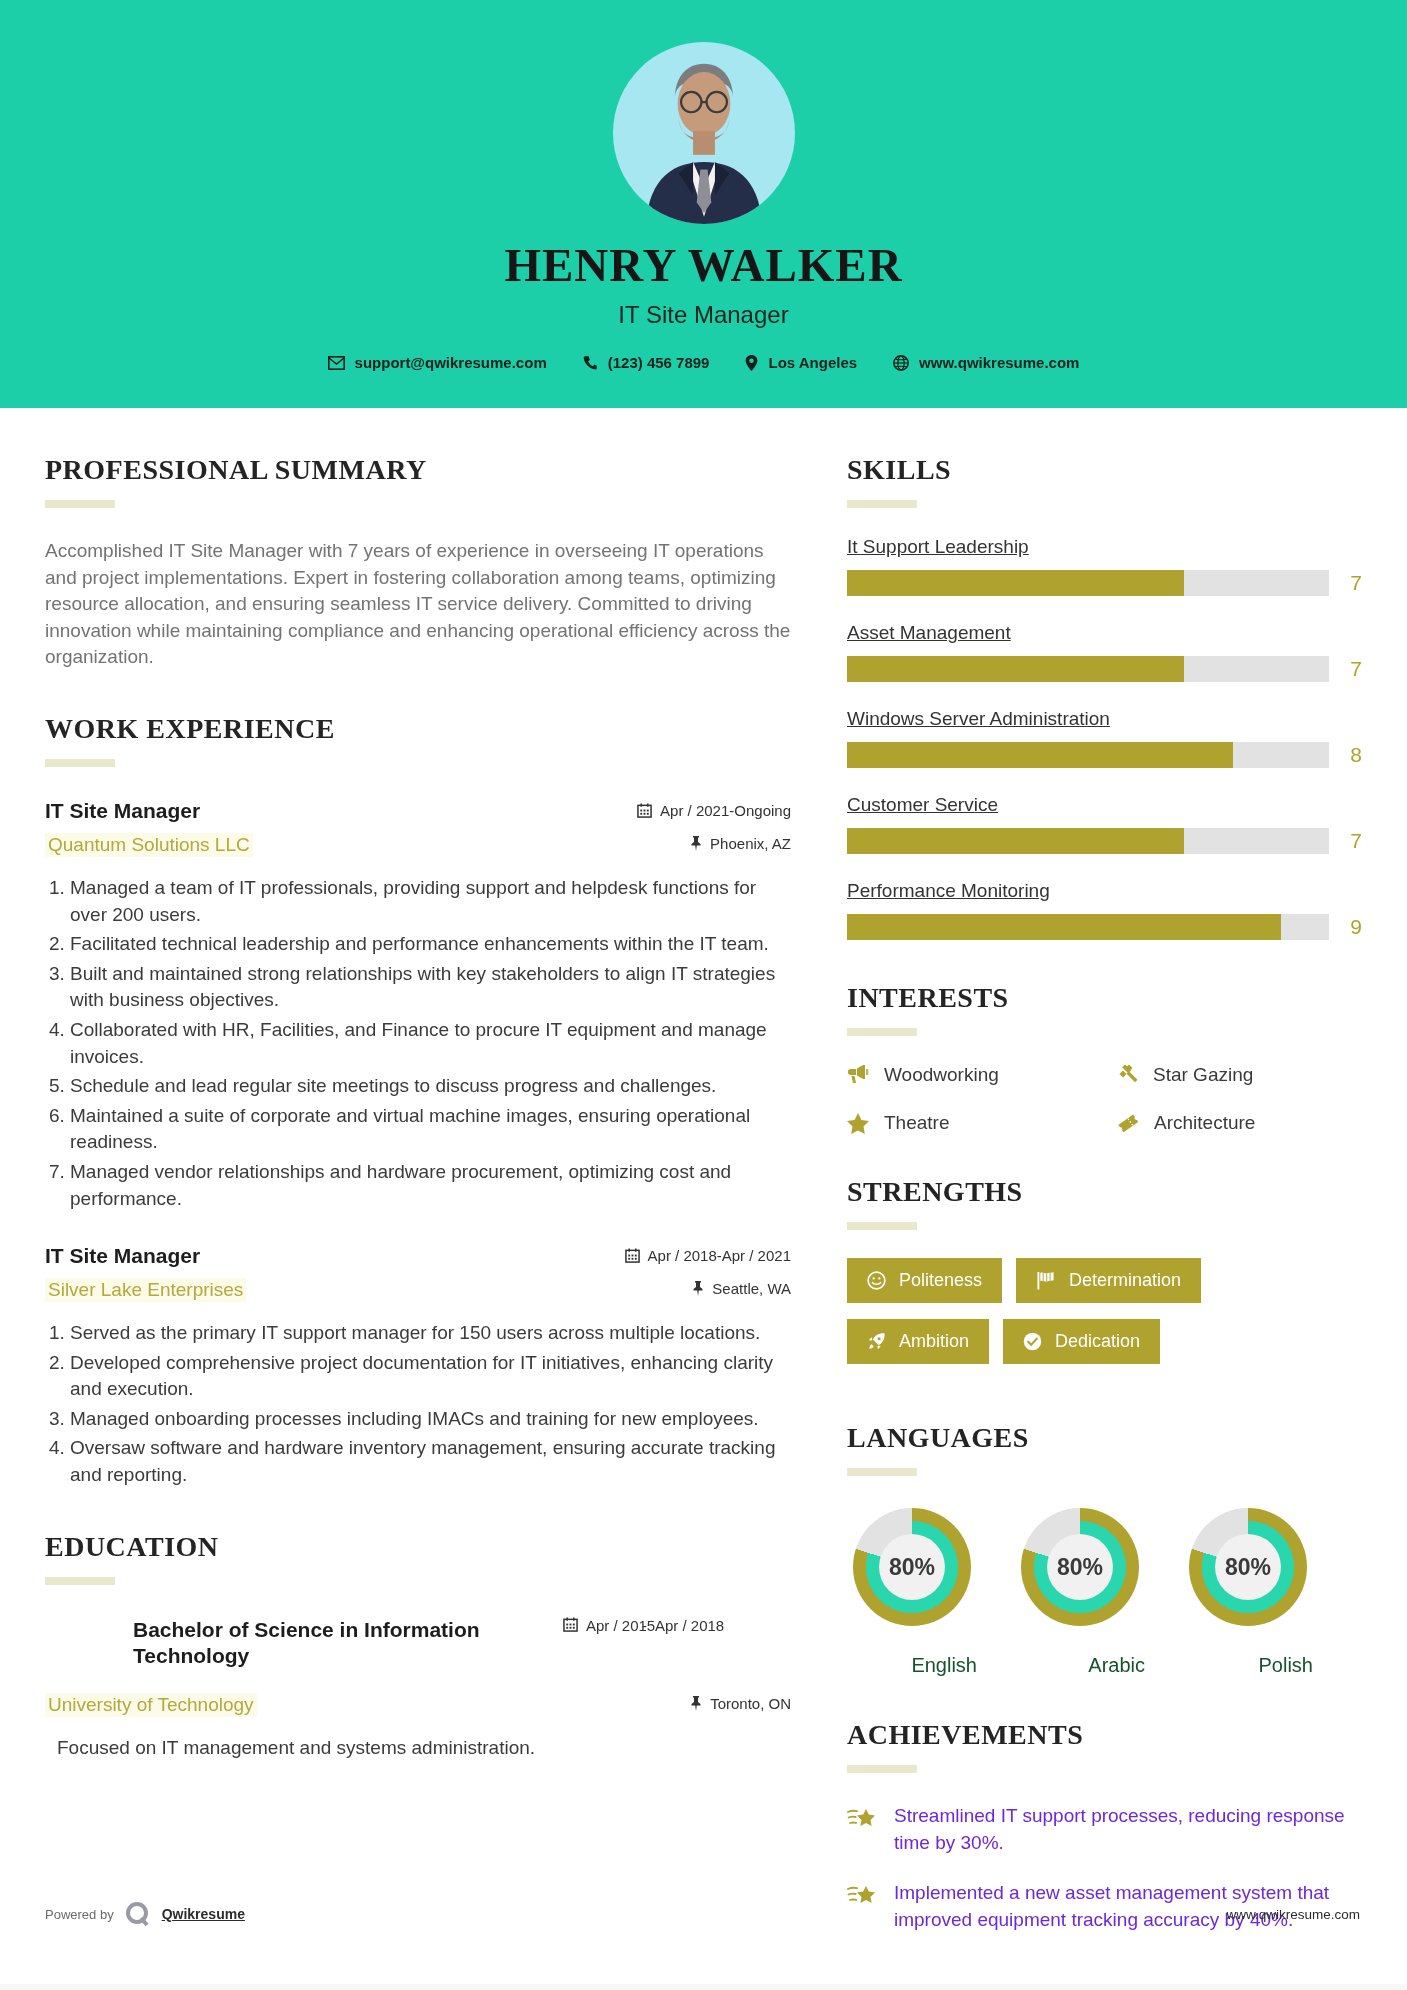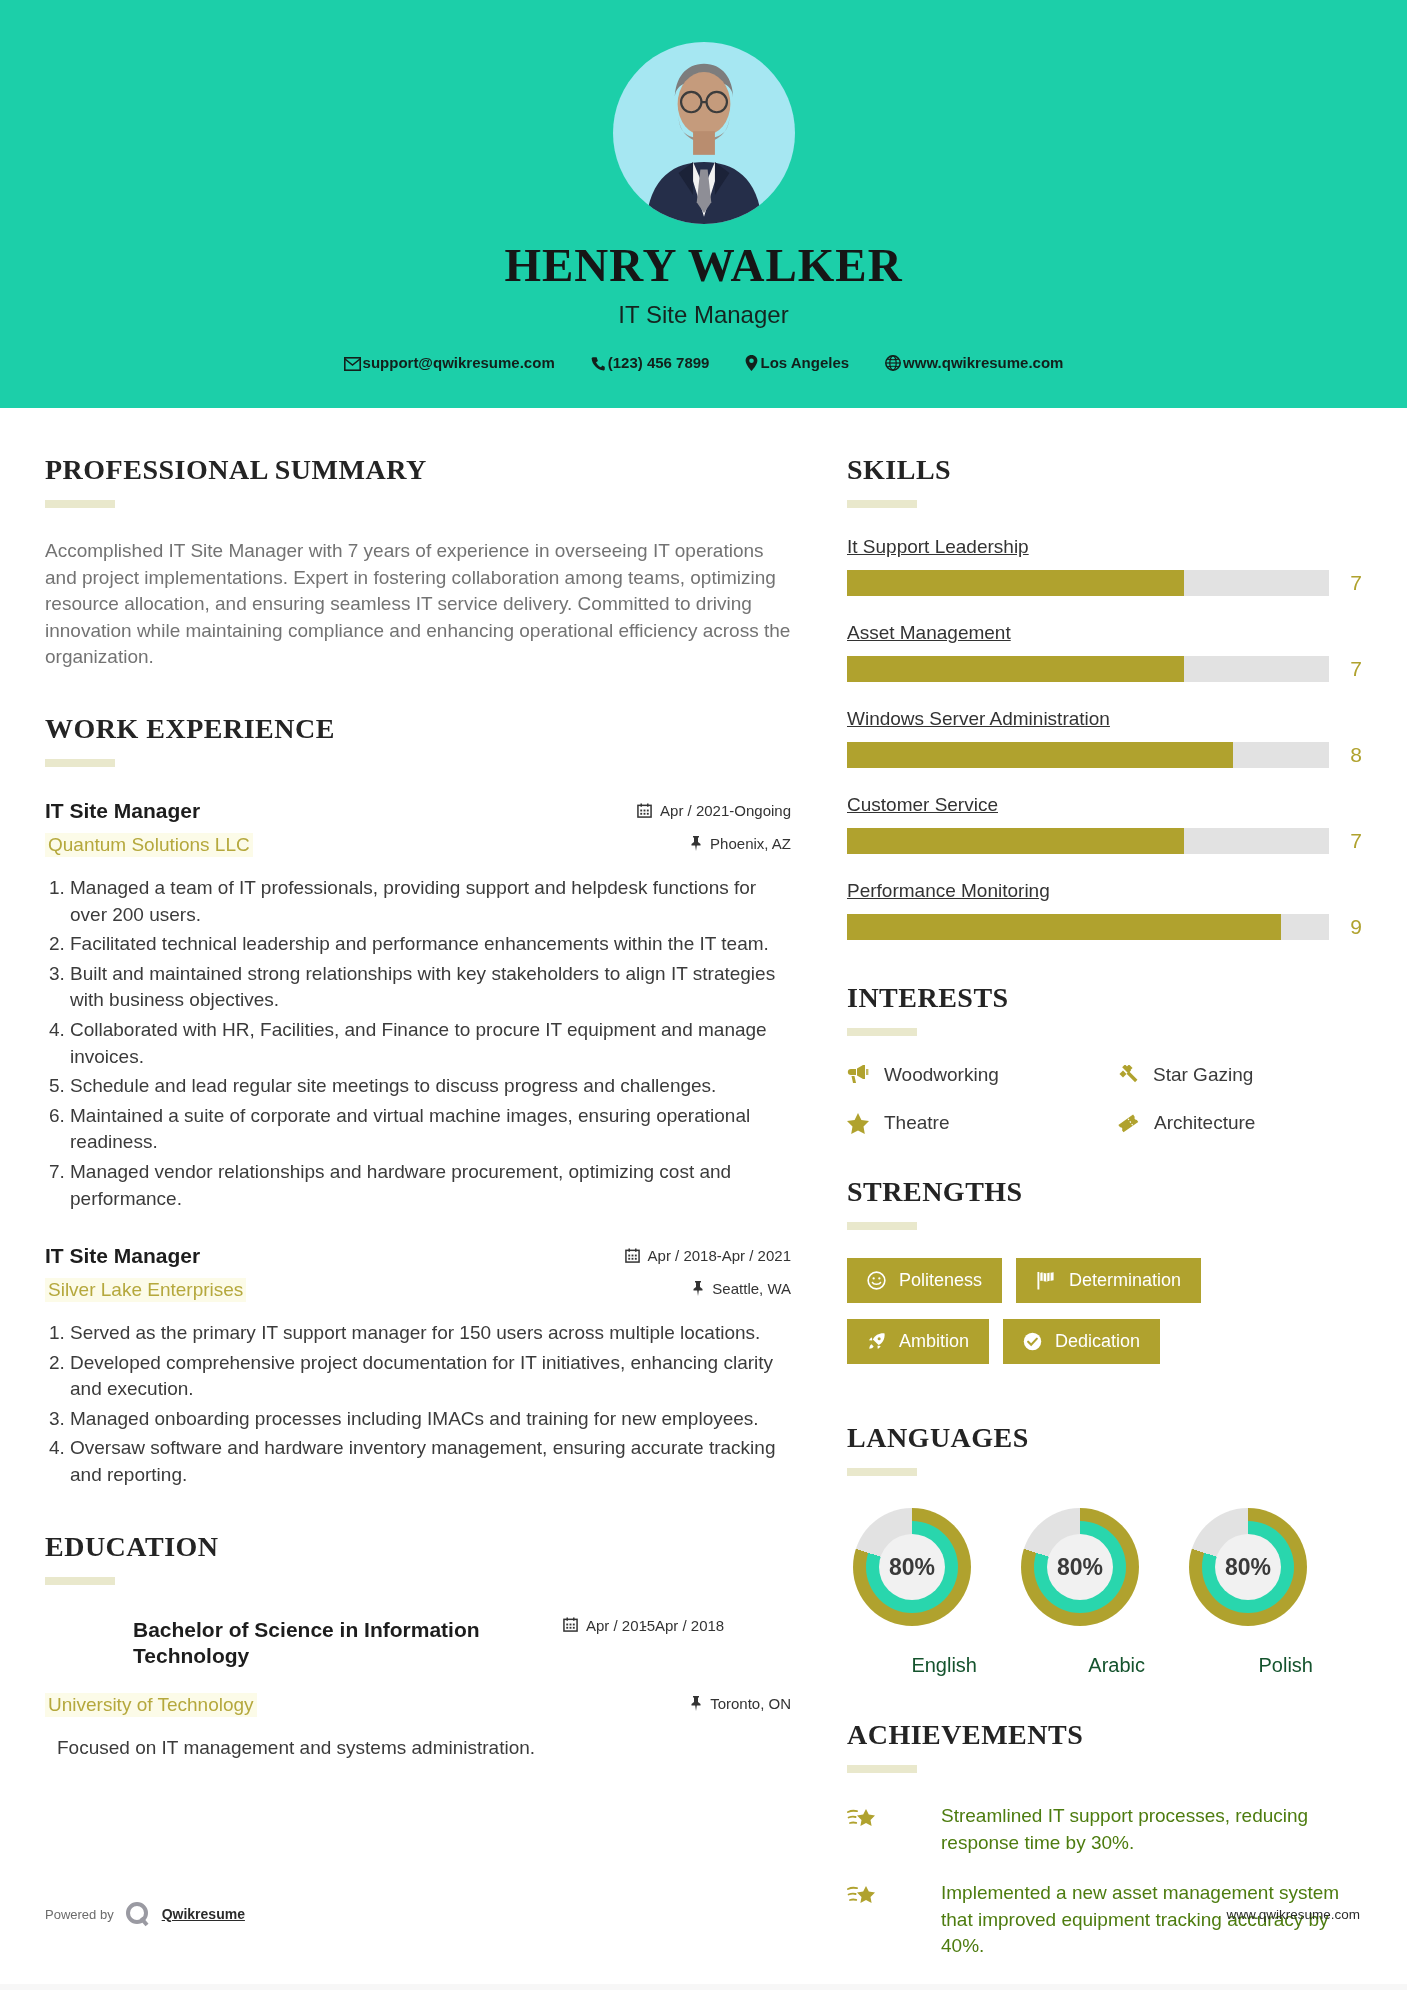--- a/index.html
+++ b/index.html
@@ -43,21 +43,21 @@
   .contacts {
     margin-top: 25px;
     display: flex;
     justify-content: center;
     align-items: center;
     gap: 36px;
     font-size: 15px;
     font-weight: bold;
     color: #13201b;
   }
-  .contact { display: flex; align-items: flex-end; gap: 2px; }
+  .contact { display: flex; align-items: center; gap: 10px; }
   .contact svg { display: block; }
 
   
   .main {
     display: flex;
     padding: 46px 63px 0 45px;
     gap: 56px;
   }
   .col-left  { width: 746px; flex: none; }
   .col-right { width: 515px; flex: none; }
@@ -204,21 +204,21 @@
     font-size: 23px;
     font-weight: bold;
     color: #3a3a3a;
   }
   .lang-label { margin-top: 28px; font-size: 20px; color: #14532d; }
 
   
   .ach-list { margin-top: 30px; }
   .ach-item { display: flex; gap: 17px; margin-bottom: 24px; }
   .ach-item svg { flex: none; margin-top: 3px; }
-  .ach-text { font-size: 19px; line-height: 1.4; color: #4d7c0f; margin-left: 47px; }
+  .ach-text { font-size: 19px; line-height: 1.4; color: #6d28d9; }
 
   
   .footer {
     position: absolute;
     left: 45px; right: 47px;
     bottom: 62px;
     display: flex;
     justify-content: space-between;
     align-items: center;
   }

